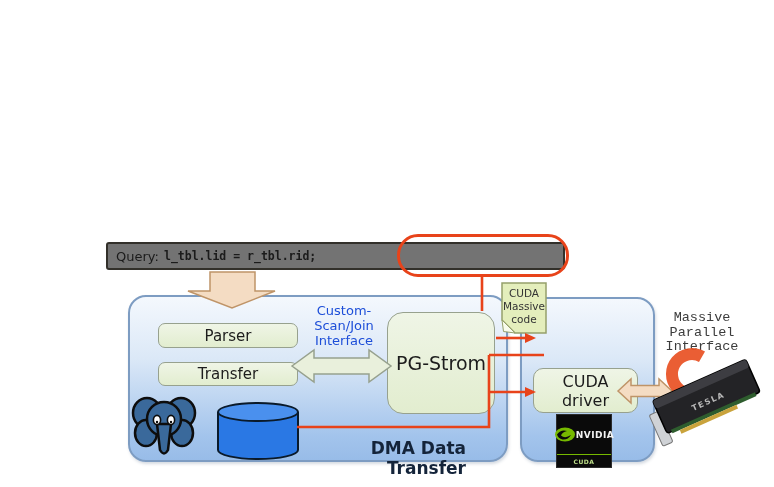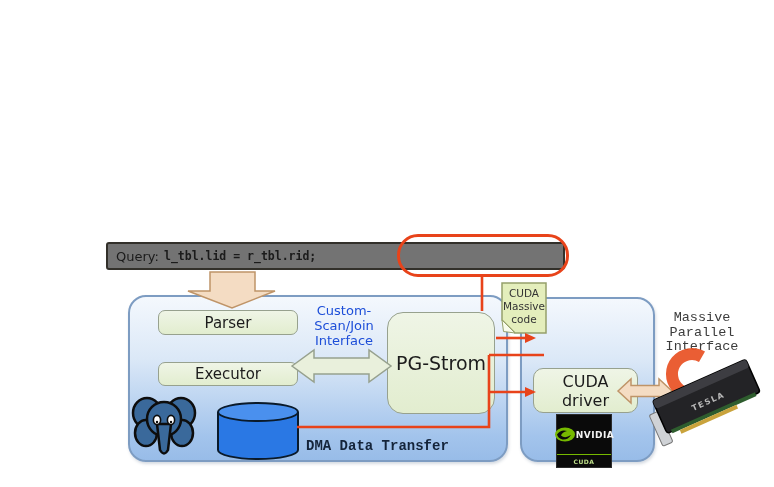--- a/index.html
+++ b/index.html
@@ -23,35 +23,35 @@
   .blue-box{position:absolute;border:2px solid #7d9cc2;border-radius:18px;box-sizing:border-box;
             background:linear-gradient(to bottom,#f4f8fd 0%,#dbe8f7 38%,#a3c4ec 85%,#98bce8 100%);
             box-shadow:1px 2px 3px rgba(90,110,140,.25);}
   #pg-container{left:128px;top:295px;width:380px;height:167px;}
   #gpu-container{left:520px;top:297px;width:135px;height:165px;}
   
   .green-box{position:absolute;background:linear-gradient(to bottom,#eff5e6,#e2edcf);
              border:1.5px solid #97a18e;border-radius:7px;box-sizing:border-box;
              display:flex;align-items:center;justify-content:center;
              font-size:15px;color:#1c1c1c;}
-  #parser{left:158px;top:310px;width:140px;height:25px;}
+  #parser{left:158px;top:323px;width:140px;height:25px;}
   #planner{left:158px;top:337px;width:140px;height:24px;}
   #executor{left:158px;top:362px;width:140px;height:24px;}
   #pgstrom{left:387px;top:312px;width:108px;height:102px;border-radius:16px;font-size:19px;text-align:right;}
   #cuda-driver{left:533px;top:368px;width:105px;height:45px;border-radius:10px;
                flex-direction:column;font-size:16px;line-height:19px;}
   #nvrtc{left:533px;top:319px;width:107px;height:40px;border-radius:50%;font-size:17px;}
   .iface-label{position:absolute;left:296px;top:303px;width:96px;text-align:center;
                font-size:13px;line-height:15px;color:#1d4ed8;}
   
   .note-text{position:absolute;left:502px;top:287px;width:44px;text-align:center;
              font-size:10.5px;line-height:13px;color:#333;z-index:6;}
   
-  .dma-label{position:absolute;left:306px;top:438px;width:160px;text-align:left;
-             font-size:14px;font-weight:600;color:#14243a;font-family:Liberation Mono, monospace;}
+  .dma-label{position:absolute;left:306px;top:438px;width:160px;text-align:right;
+             font-size:17px;font-weight:600;color:#14243a;}
   
   .massive{position:absolute;left:657px;top:311px;width:90px;text-align:center;
            font-size:13.5px;line-height:14.5px;font-weight:500;color:#3c3c3c;font-family:Liberation Mono, monospace;}
   
   .nv-badge{position:absolute;left:556px;top:414px;width:56px;height:54px;background:#0a0a0a;
             border:1px solid #2c2c2c;box-sizing:border-box;display:flex;flex-direction:column;z-index:5;}
   .nv-top{flex:1;display:flex;flex-direction:row;align-items:center;justify-content:center;}
   .nv-name{color:#f2f2f2;font-weight:bold;font-size:9px;letter-spacing:.5px;margin-top:1px;}
   .nv-bar{height:12px;border-top:1px solid #76b900;display:flex;align-items:center;justify-content:center;}
   .nv-cuda{color:#bfe08a;font-size:6px;font-weight:bold;letter-spacing:.5px;}
@@ -68,21 +68,21 @@
   <div class="blue-box" id="gpu-container"></div>
 
   <svg class="overlay" width="774" height="487">
     <polygon points="210,272 255,272 255,291 275,291 232,308 188,291 210,291" fill="#f4dcc3" stroke="#bf9468" stroke-width="1.5"></polygon>
   </svg>
 
   <div class="green-box" id="parser">
     <span>Parser</span>
   </div>
   <div class="green-box" id="executor">
-    <span>Executor</span>
+    <span>Transfer</span>
   </div>
   <div class="green-box" id="pgstrom">
     <span>PG-Strom</span>
   </div>
 
   <div class="iface-label">
     <div>Custom-</div>
     <div>Scan/Join</div>
     <div>Interface</div>
   </div>

